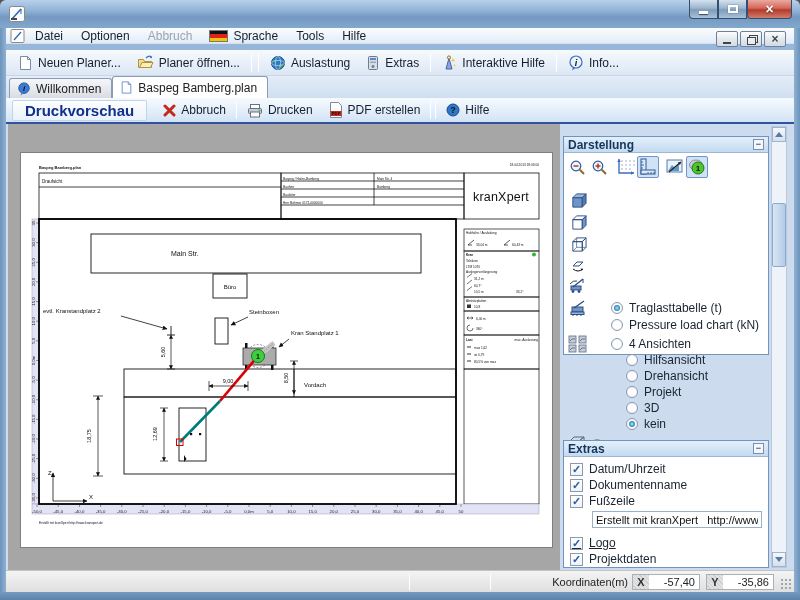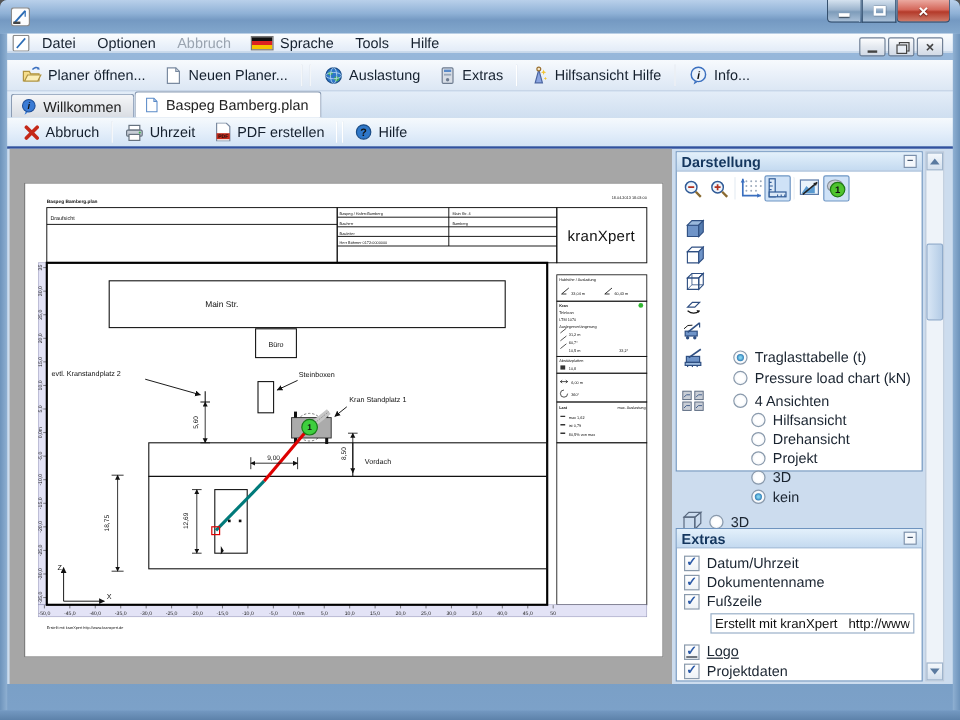--- a/index.html
+++ b/index.html
@@ -149,34 +149,34 @@
           <span class="gl-restore"></span>
         </div>
       <div class="mdibtn">
           <span class="gl-x2">×</span>
         </div>
     </div>
   </div>
 
   <div class="abs maintoolbar">
     <div class="tbtn">
+      <svg width="15" height="16" viewBox="0 0 15 16">
+        <path d="M2.5,1.5 h7 l3,3 v10 h-10 z" fill="#fff" stroke="#7a8aa0"></path>
+        <path d="M9.5,1.5 v3 h3" fill="none" stroke="#7a8aa0"></path>
+      </svg>
+      <span>Neuen Planer...</span>
+    </div>
+    <div class="tbtn">
       <svg width="17" height="15" viewBox="0 0 17 15">
         <path d="M1.5,4.5 h5 l1,2 h7 v6 h-13 z" fill="#f6dd8a" stroke="#b09340"></path>
         <path d="M2.5,12.5 l2.5,-5 h11 l-2.5,5 z" fill="#fbeeb8" stroke="#b09340"></path>
         <path d="M9,3 q3,-3 5,-1" fill="none" stroke="#3a6fbf" stroke-width="1.2"></path>
         <path d="M14.5,0.8 l0.6,2.4 l-2.4,-0.4 z" fill="#3a6fbf"></path>
       </svg>
       <span>Planer öffnen...</span>
-    </div>
-    <div class="tbtn">
-      <svg width="15" height="16" viewBox="0 0 15 16">
-        <path d="M2.5,1.5 h7 l3,3 v10 h-10 z" fill="#fff" stroke="#7a8aa0"></path>
-        <path d="M9.5,1.5 v3 h3" fill="none" stroke="#7a8aa0"></path>
-      </svg>
-      <span>Neuen Planer...</span>
     </div>
     <div class="tsep"></div>
     <div class="tsep"></div>
     <div class="tbtn">
       <svg width="16" height="16" viewBox="0 0 16 16">
         <circle cx="8" cy="8" r="6.5" fill="#2e77c8" stroke="#1a4c86"></circle>
         <path d="M3,6 q2,-2 4,-1 q1,1.5 -1,2.5 q-2,1 -3,-1.5z" fill="#3fae4f"></path>
         <path d="M9,9 q3,-1 4,1 q-1,3 -3,3 q-2,-1.5 -1,-4z" fill="#3fae4f"></path>
         <ellipse cx="8" cy="8" rx="6.5" ry="2.6" fill="none" stroke="#bcd8f2" stroke-width="0.7"></ellipse>
         <ellipse cx="8" cy="8" rx="2.6" ry="6.5" fill="none" stroke="#bcd8f2" stroke-width="0.7"></ellipse>
@@ -193,21 +193,21 @@
       <span>Extras</span>
     </div>
     <div class="tsep"></div>
     <div class="tbtn">
       <svg width="15" height="16" viewBox="0 0 15 16">
         <path d="M4,14 l3,-11 l3,11 z" fill="#8aa4e0" stroke="#4a64a0"></path>
         <circle cx="7" cy="2.5" r="1.6" fill="#f4e6c8" stroke="#9a7030"></circle>
         <path d="M11,3 l0.6,1.6 l1.6,0.6 l-1.6,0.6 l-0.6,1.6 l-0.6,-1.6 l-1.6,-0.6 l1.6,-0.6 z" fill="#f2c430"></path>
         <path d="M12.5,9 l0.4,1 l1,0.4 l-1,0.4 l-0.4,1 l-0.4,-1 l-1,-0.4 l1,-0.4 z" fill="#f2c430"></path>
       </svg>
-      <span>Hilfsansicht Hilfe</span>
+      <span>Interaktive Hilfe</span>
     </div>
     <div class="tsep"></div>
     <div class="tbtn">
       <svg width="16" height="16" viewBox="0 0 16 16">
         <circle cx="8" cy="7" r="6" fill="#eaf2fb" stroke="#3a6fbf" stroke-width="1.2"></circle>
         <path d="M5,12.5 l-1,3 l3,-2 z" fill="#3a6fbf"></path>
         <text x="8" y="10.5" text-anchor="middle" font-size="9" font-style="italic" font-weight="bold" fill="#2b5fae">i</text>
       </svg>
       <span>Info...</span>
     </div>
@@ -225,35 +225,36 @@
     <div class="tab active">
       <svg width="13" height="15" viewBox="0 0 15 16">
         <path d="M2.5,1.5 h7 l3,3 v10 h-10 z" fill="#fff" stroke="#5a8ac8"></path>
         <path d="M9.5,1.5 v3 h3" fill="none" stroke="#5a8ac8"></path>
       </svg>
       <span>Baspeg Bamberg.plan</span>
     </div>
   </div>
 
   <div class="abs previewbar">
+    <span class="pvtitle">Druckvorschau</span>
     <div class="pvbtn">
       <svg width="13" height="13" viewBox="0 0 13 13">
         <path d="M2,2 L11,11 M11,2 L2,11" stroke="#c42818" stroke-width="3" stroke-linecap="round"></path>
       </svg>
       <span>Abbruch</span>
     </div>
     <div class="vsep"></div>
     <div class="pvbtn">
       <svg width="16" height="15" viewBox="0 0 16 15">
         <rect x="3.5" y="1.5" width="9" height="4" fill="#fff" stroke="#66727f"></rect>
         <rect x="1.5" y="5.5" width="13" height="5" rx="1" fill="#c7cdd6" stroke="#66727f"></rect>
         <rect x="3.5" y="9" width="9" height="5" fill="#fdfdfd" stroke="#66727f"></rect>
         <circle cx="12.5" cy="7.5" r="0.9" fill="#3fae4f"></circle>
       </svg>
-      <span>Uhrzeit</span>
+      <span>Drucken</span>
     </div>
     <div class="pvbtn">
       <svg width="14" height="16" viewBox="0 0 14 16">
         <path d="M1.5,0.5 h8 l3,3 v12 h-11 z" fill="#fff" stroke="#7a8aa0"></path>
         <rect x="1.5" y="9" width="11" height="5" fill="#c42818"></rect>
         <text x="7" y="13" text-anchor="middle" font-size="4.2" font-weight="bold" fill="#fff">PDF</text>
       </svg>
       <span>PDF erstellen</span>
     </div>
     <div class="vsep"></div>
@@ -485,21 +486,21 @@
             <line x1="32" y1="348" x2="66" y2="348" marker-end="url(#ah)"></line>
           </g>
           <text class="t6" x="27" y="322">Z</text>
           <text class="t6" x="68" y="346">X</text>
 
           <text class="t32" x="18" y="371" fill="#333">Erstellt mit kranXpert   http://www.kranxpert.de</text>
         </svg>
       </div>
     </div>
 
-    <div class="abs panel" style="left:557px;top:2px;width:206px;height:267px;">
+    <div class="abs panel" style="left:557px;top:12px;width:206px;height:219px;">
       <div class="panelheader">
         <span>Darstellung</span>
         <span class="collapsebtn">−</span>
       </div>
       <div style="position:relative;height:293px;">
         <div style="position:absolute;left:2px;top:3px;display:flex;align-items:center;">
           <span class="iconbtn">
             <svg width="17" height="17" viewBox="0 0 17 17">
               <circle cx="7" cy="7" r="4.8" fill="#eef5fc" stroke="#2f5a96" stroke-width="1.2"></circle>
               <line x1="10.8" y1="10.8" x2="15" y2="15" stroke="#8a6a30" stroke-width="2"></line>
@@ -701,13 +702,27 @@
       <div class="scrbtn" style="top:0;">
           <span class="arrow-up"></span>
         </div>
       <div class="thumb" style="top:76px;height:64px;"></div>
       <div class="scrbtn" style="bottom:0;">
           <span class="arrow-dn"></span>
         </div>
     </div>
   </div>
 
+  <div class="abs statusbar">
+    <div class="ssep" style="left:403px;"></div>
+    <div class="ssep" style="left:484px;"></div>
+    <span style="position:absolute;left:490px;width:132px;text-align:right;">Koordinaten(m)</span>
+    <div class="chip" style="left:626px;width:68px;">
+      <span class="chiplabel">X</span>
+      <span class="chipval">-57,40</span>
+    </div>
+    <div class="chip" style="left:700px;width:68px;">
+      <span class="chiplabel">Y</span>
+      <span class="chipval">-35,86</span>
+    </div>
+    <div class="grip"></div>
+  </div>
 </div>
 
 </body></html>

